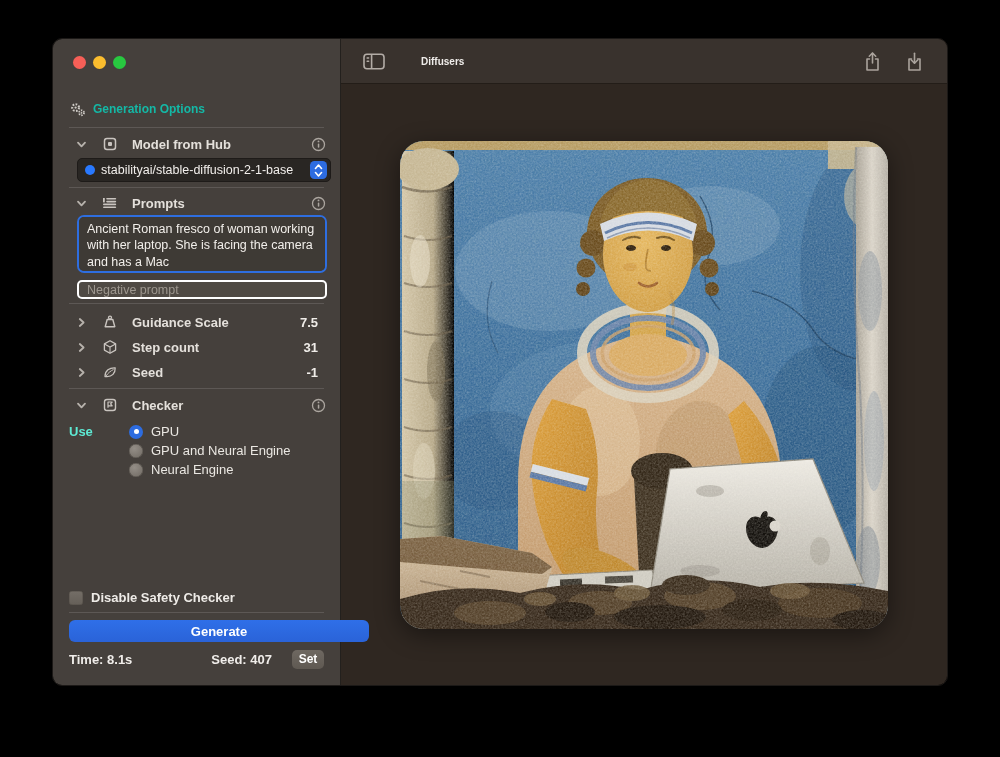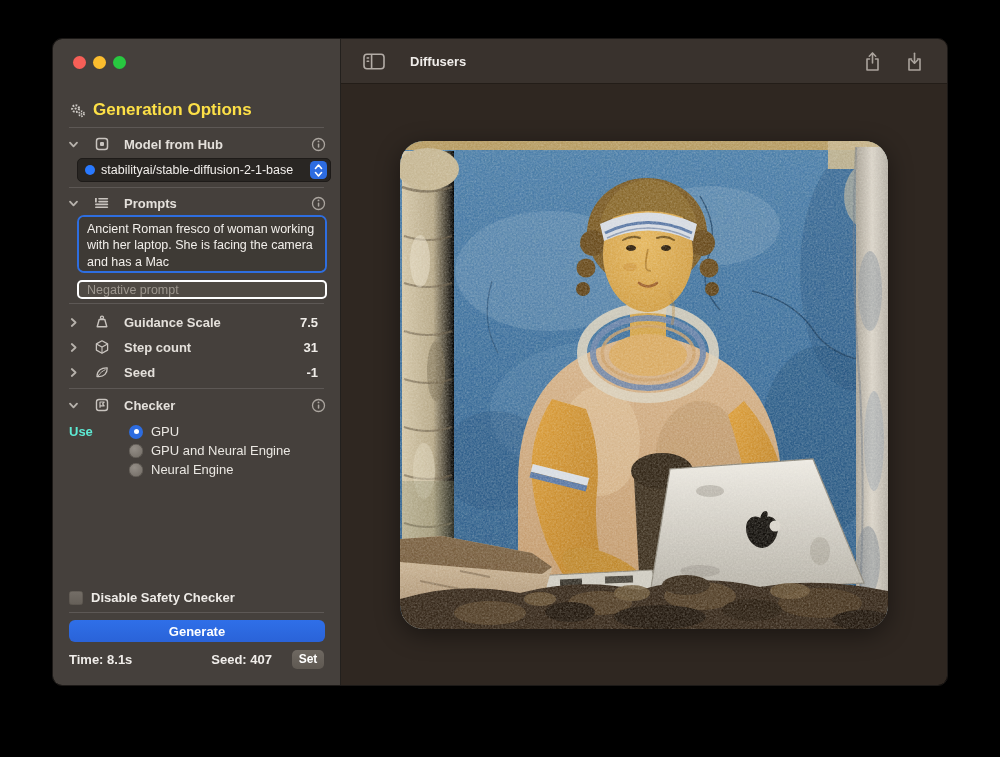--- a/index.html
+++ b/index.html
@@ -7,22 +7,22 @@
     font-family:"Liberation Sans", sans-serif; -webkit-font-smoothing:antialiased; }
   .window { position:absolute; left:52px; top:38px; width:896px; height:648px;
     border-radius:10px; overflow:hidden; display:flex;
     box-shadow:0 18px 50px rgba(0,0,0,.8); border:1px solid #1c1917; }
   
   .sidebar { position:relative; width:288px; flex:0 0 288px; background:#45403c;
     border-right:1px solid #23201d; color:#e8e5e1; }
   .tl { position:absolute; top:17px; width:13px; height:13px; border-radius:50%; }
   .divider { position:absolute; left:16px; right:16px; height:1px; background:rgba(255,255,255,.13); }
   .hdr-row { position:absolute; left:16px; top:61px; display:flex; align-items:center; gap:7px; }
-  .hdr-row .ttl { font-size:17px; font-weight:700; color:#fde047; }
-  .sec-row { position:absolute; left:14px; right:14px; display:flex; align-items:center; gap:14px; height:18px; }
+  .hdr-row .ttl { font-size:12px; font-weight:700; color:#14b8a6; }
+  .sec-row { position:absolute; left:22px; right:14px; display:flex; align-items:center; gap:14px; height:18px; }
   .sec-row .lbl { font-size:13px; font-weight:600; color:#e4e0db; }
   .sec-row .spacer { flex:1; }
   .chev { width:12px; height:12px; flex:0 0 12px; display:flex; align-items:center; justify-content:center; }
   .ic16 { width:17px; height:17px; flex:0 0 17px; display:flex; align-items:center; justify-content:center; }
   .info { width:15px; height:15px; flex:0 0 15px; }
   .val { font-size:13px; font-weight:600; color:#efece8;margin-left:32px; }
   .select { position:absolute; left:24px; top:119px; width:254px; height:24px;
     background:#292623; border:1px solid #1e1b19; border-radius:5px;
     display:flex; align-items:center; padding:0 3px 0 7px; cursor:default; }
   .select .dot { width:10px; height:10px; border-radius:50%; background:#2979ff; margin-right:6px; }
@@ -44,35 +44,35 @@
   .radio { width:14px; height:14px; border-radius:50%; margin-right:8px;
     background:radial-gradient(circle at 38% 32%, #948e87, #6e6861); box-shadow:inset 0 0 0 .5px #55504a; }
   .radio.on { background:#2d6ce0; box-shadow:none; position:relative; }
   .radio.on::after { content:""; position:absolute; left:4.5px; top:4.5px; width:5px; height:5px;
     border-radius:50%; background:#fff; }
   .radio-row .rlbl { font-size:13px; color:#eae7e2; }
   .safety-row { position:absolute; left:16px; top:551px; display:flex; align-items:center; gap:8px; }
   .checkbox { width:14px; height:14px; border-radius:3.5px;
     background:linear-gradient(#746e67,#655f58); box-shadow:inset 0 0 0 .5px #544f48; }
   .safety-row .clbl { font-size:13px; font-weight:600; color:#eeebe7; }
-  .generate { position:absolute; left:16px; top:581px; width:256px; height:22px;
+  .generate { position:absolute; left:16px; top:581px; width:300px; height:22px;
     background:linear-gradient(#2f6fe8,#2a63d8); border:none; border-radius:6px;
     color:#fff; font-size:13px; font-weight:700; font-family:"Liberation Sans", sans-serif; cursor:default; }
   .status { position:absolute; left:16px; right:16px; top:610px; height:20px;
     display:flex; align-items:center; }
   .status .time { font-size:13px; font-weight:700; color:#f0edea; }
   .status .flex { flex:1; }
   .status .seed { font-size:13px; font-weight:700; color:#f0edea; margin-right:20px; }
   .setbtn { width:32px; height:19px; border-radius:5px; background:linear-gradient(#6e6861,#5f5952);
     border:none; color:#fff; font-size:12px; font-weight:700; font-family:"Liberation Sans", sans-serif; cursor:default; }
   
   .main { flex:1; display:flex; flex-direction:column; background:#2f2721; min-width:0; }
   .toolbar { height:45px; flex:0 0 45px; background:#39322d; border-bottom:1px solid #231d18;
     display:flex; align-items:center; padding:0 20px; }
-  .toolbar .title { font-size:13px; font-weight:700; color:#f0edea; margin-left:23px; }
+  .toolbar .title { font-size:10px; font-weight:700; color:#f0edea; margin-left:34px; }
   .toolbar .tflex { flex:1; }
   .tbtn { width:26px; height:26px; display:flex; align-items:center; justify-content:center; }
   .content { flex:1; display:flex; align-items:center; justify-content:center; }
   .artwork { width:488px; height:488px; border-radius:24px; overflow:hidden;
     box-shadow:0 6px 24px rgba(0,0,0,.45); }
   .artwork svg { display:block; }
   svg.glyph { display:block; }
 </style>
 </head>
 <body>

